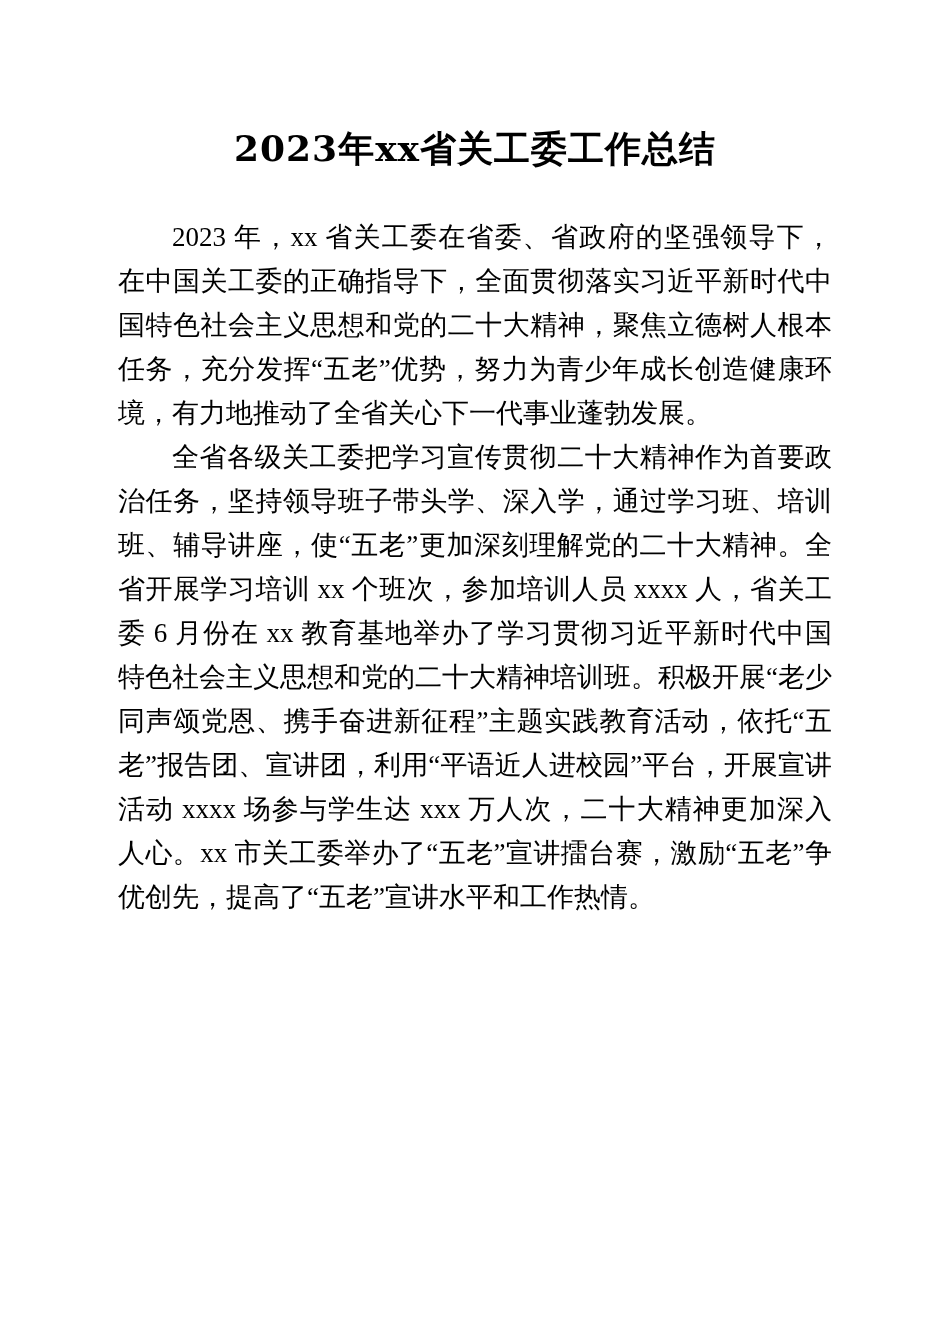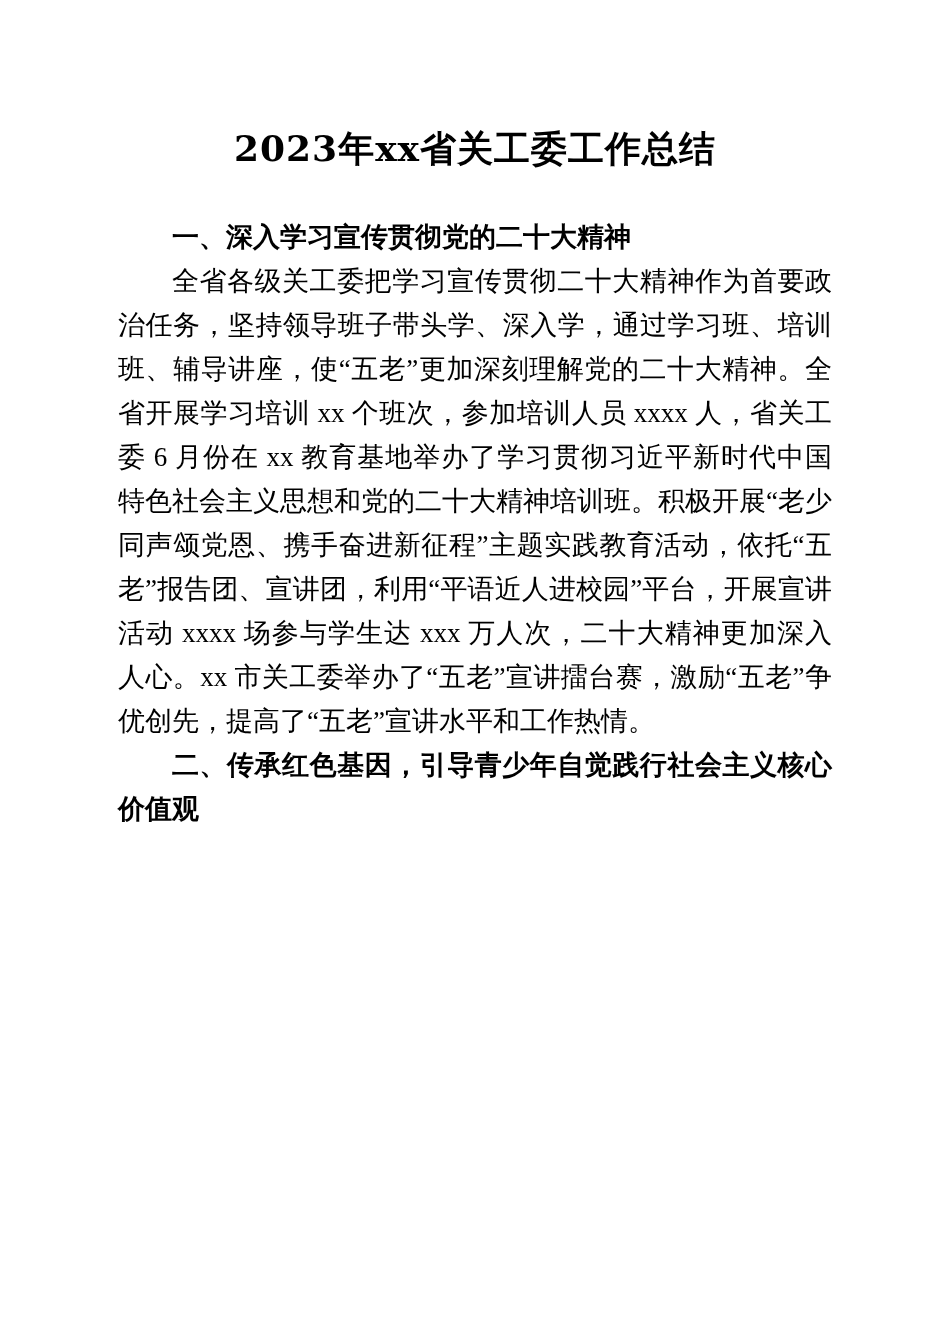--- a/index.html
+++ b/index.html
@@ -37,17 +37,16 @@
     font-family: "DejaVu Sans", "Liberation Sans", sans-serif;
     font-weight: bold;
   }
 </style>
 </head>
 <body>
 
 <div class="page">
   <h1 class="doc-title">2023年xx省关工委工作总结</h1>
   <div class="doc-body">
-      <p class="heading">一、深入学习宣传贯彻党的二十大精神</p>
+      <p class="body">2023 年，xx 省关工委在省委、省政府的坚强领导下，在中国关工委的正确指导下，全面贯彻落实习近平新时代中国特色社会主义思想和党的二十大精神，聚焦立德树人根本任务，充分发挥“五老”优势，努力为青少年成长创造健康环境，有力地推动了全省关心下一代事业蓬勃发展。</p>
       <p class="body">全省各级关工委把学习宣传贯彻二十大精神作为首要政治任务，坚持领导班子带头学、深入学，通过学习班、培训班、辅导讲座，使“五老”更加深刻理解党的二十大精神。全省开展学习培训 xx 个班次，参加培训人员 xxxx 人，省关工委 6 月份在 xx 教育基地举办了学习贯彻习近平新时代中国特色社会主义思想和党的二十大精神培训班。积极开展“老少同声颂党恩、携手奋进新征程”主题实践教育活动，依托“五老”报告团、宣讲团，利用“平语近人进校园”平台，开展宣讲活动 xxxx 场参与学生达 xxx 万人次，二十大精神更加深入人心。xx 市关工委举办了“五老”宣讲擂台赛，激励“五老”争优创先，提高了“五老”宣讲水平和工作热情。</p>
-      <p class="heading">二、传承红色基因，引导青少年自觉践行社会主义核心价值观</p>
     </div>
 </div>
 
 </body></html>

